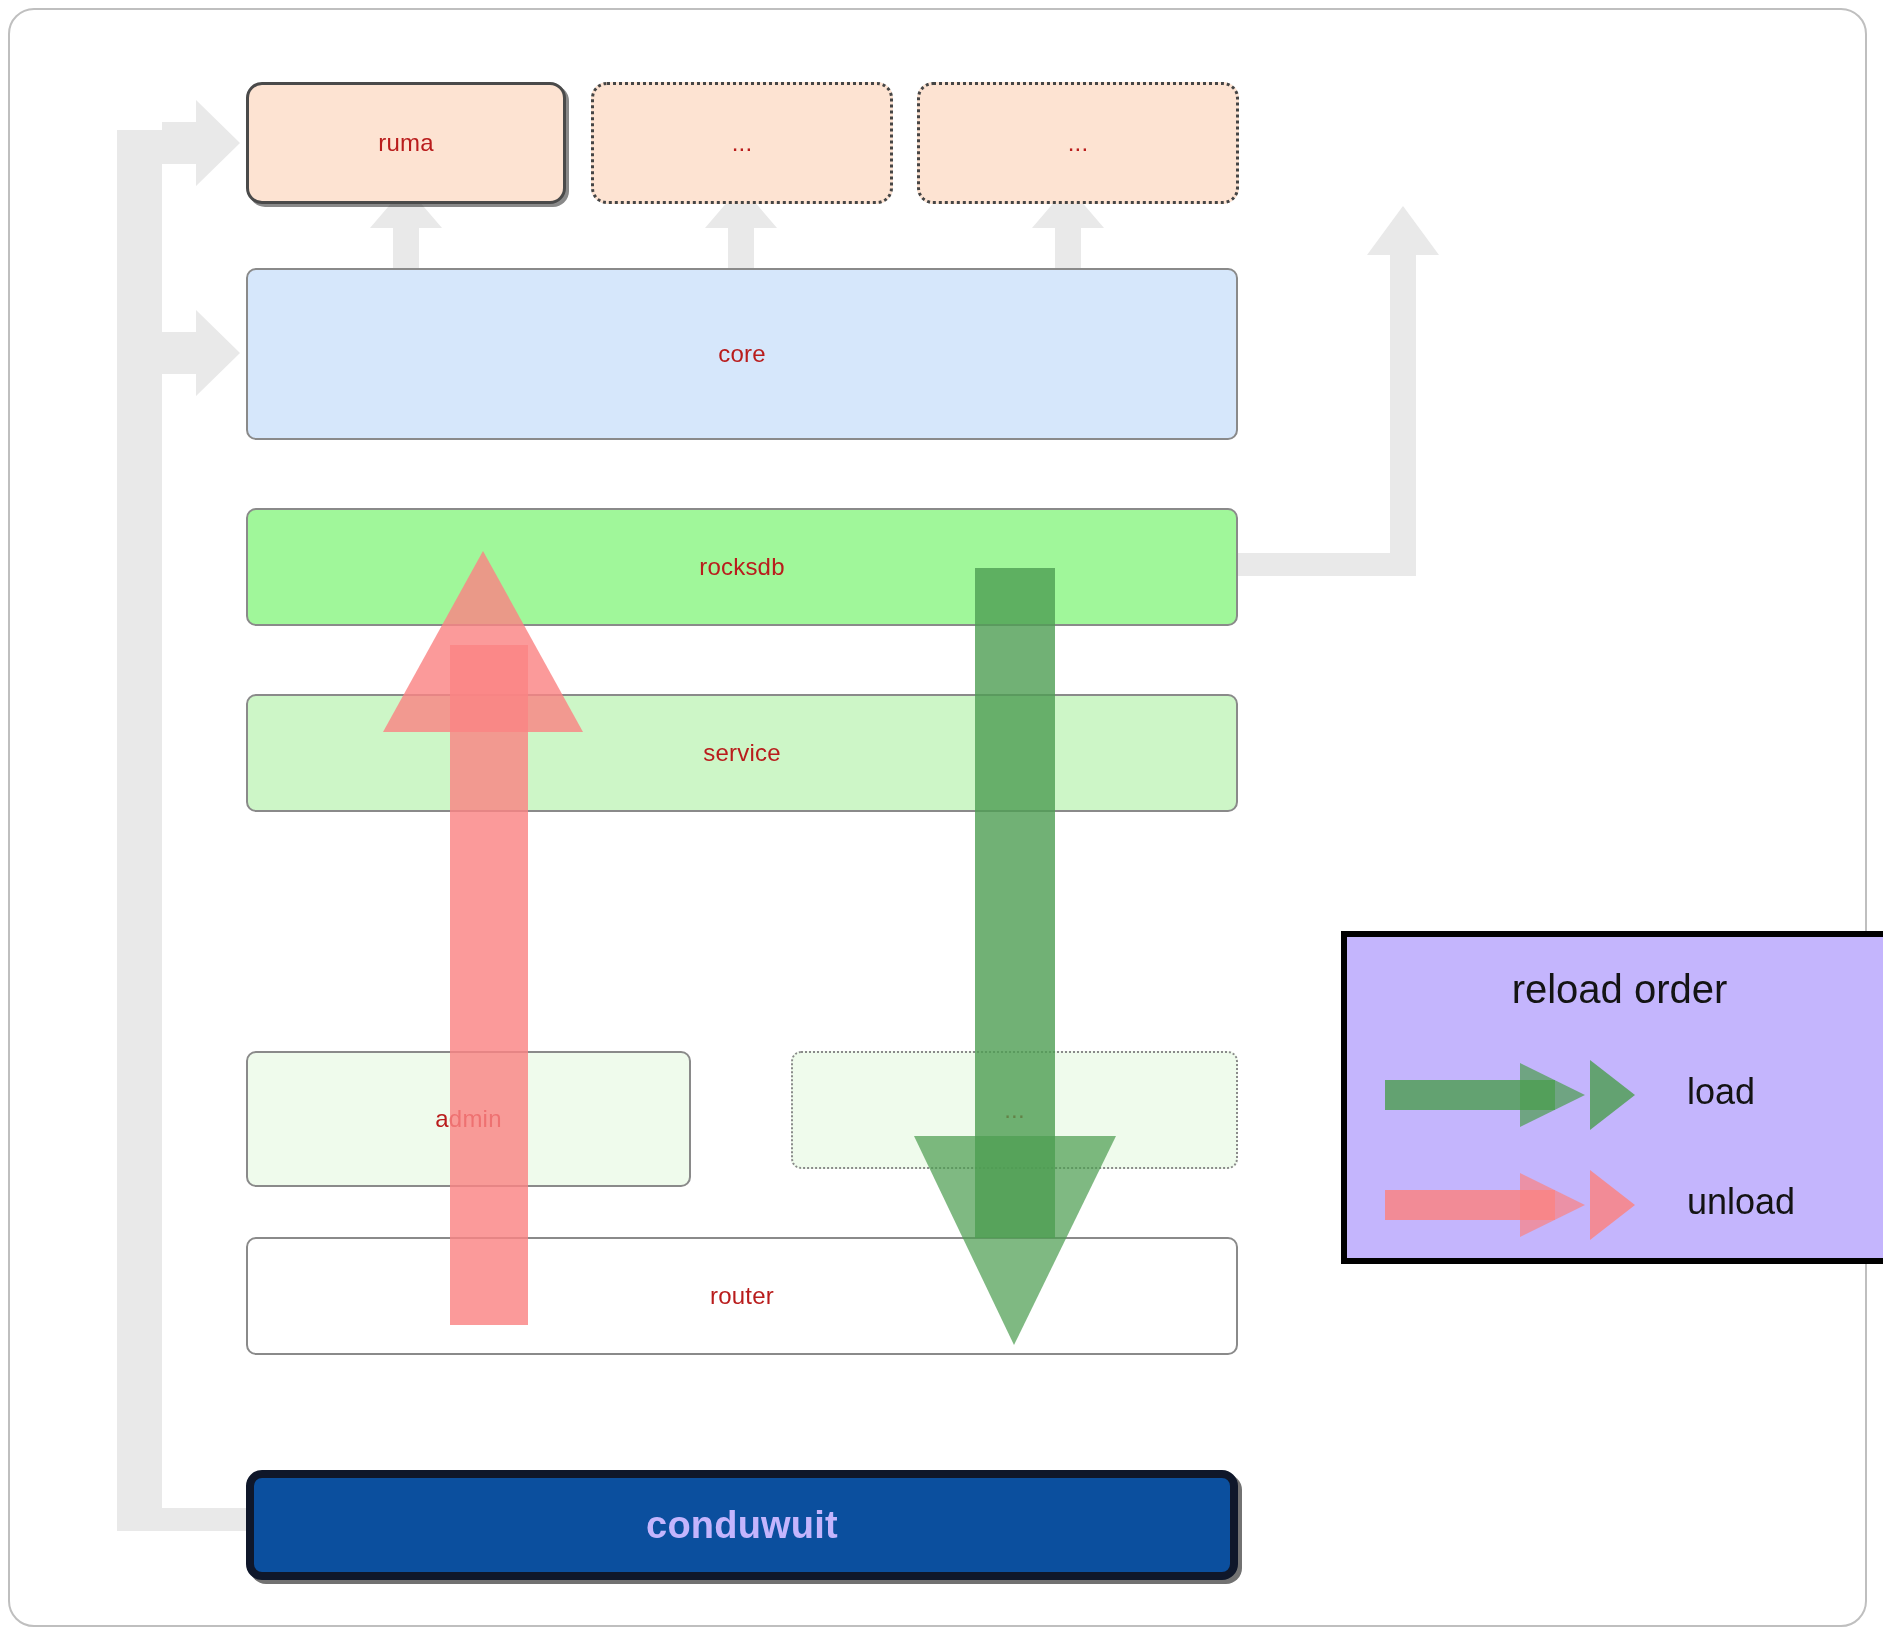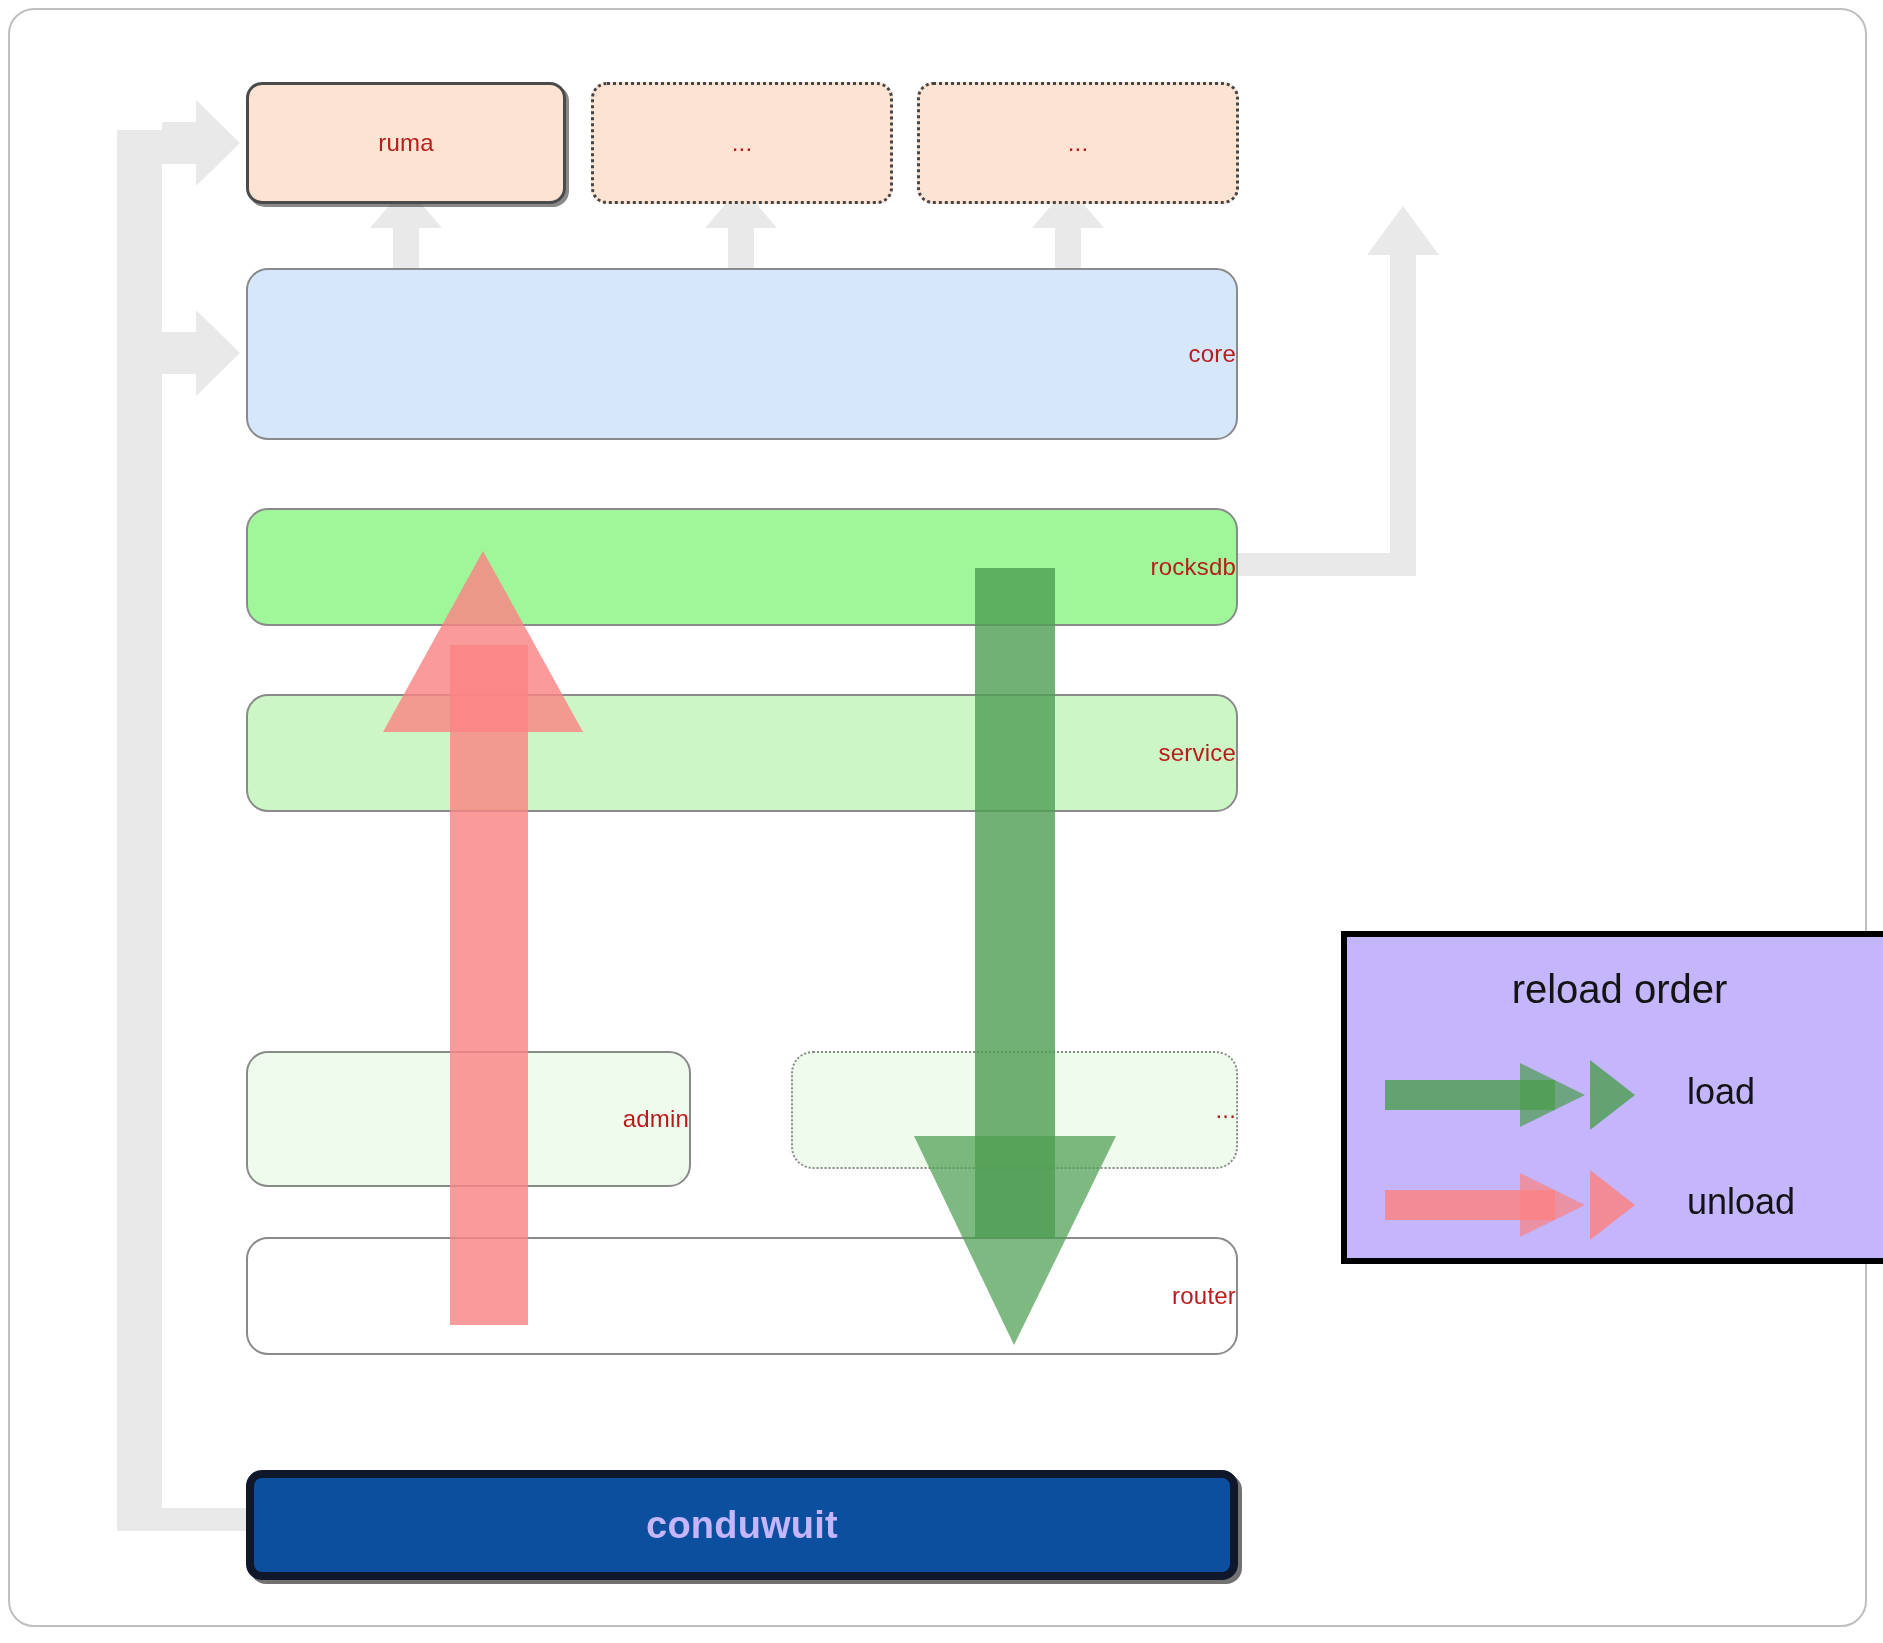--- a/index.html
+++ b/index.html
@@ -56,22 +56,21 @@
   }
   .dep.dotted {
     border: 3px dotted #454545;
   }
 
   
   .layer {
     left: 246px;
     width: 992px;
     border: 2px solid #8a8a8a;
-    border-radius: 22px;
-    justify-content: flex-end;
+    border-radius: 10px;
   }
 
   .layer-core     { top: 268px; height: 172px; background: #d6e7fb; }
   .layer-database { top: 508px; height: 118px; background: #a0f79a; }
   .layer-service  { top: 694px; height: 118px; background: #cdf6c7; }
   .layer-api      { top: 872px; height: 118px; background: #e2faded8; background-color:#e3f9de; }
   .layer-admin    { top: 1051px; left:246px; width: 445px; height: 136px; background: #effbec; }
   .layer-dots     { top: 1051px; left: 791px; width: 447px; height: 118px; background: #effbec; border: 2px dotted #8a8a8a; }
   .layer-router   { top: 1237px; height: 118px; background: #ffffff; }
 

